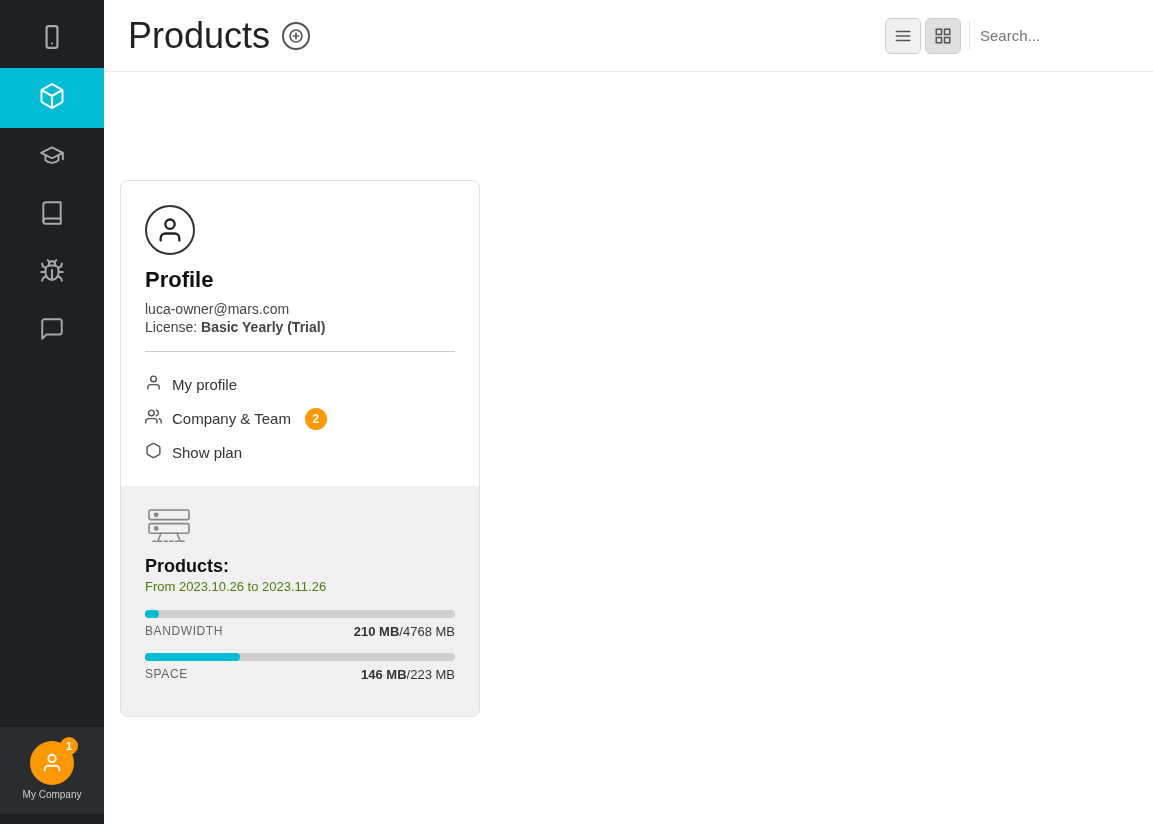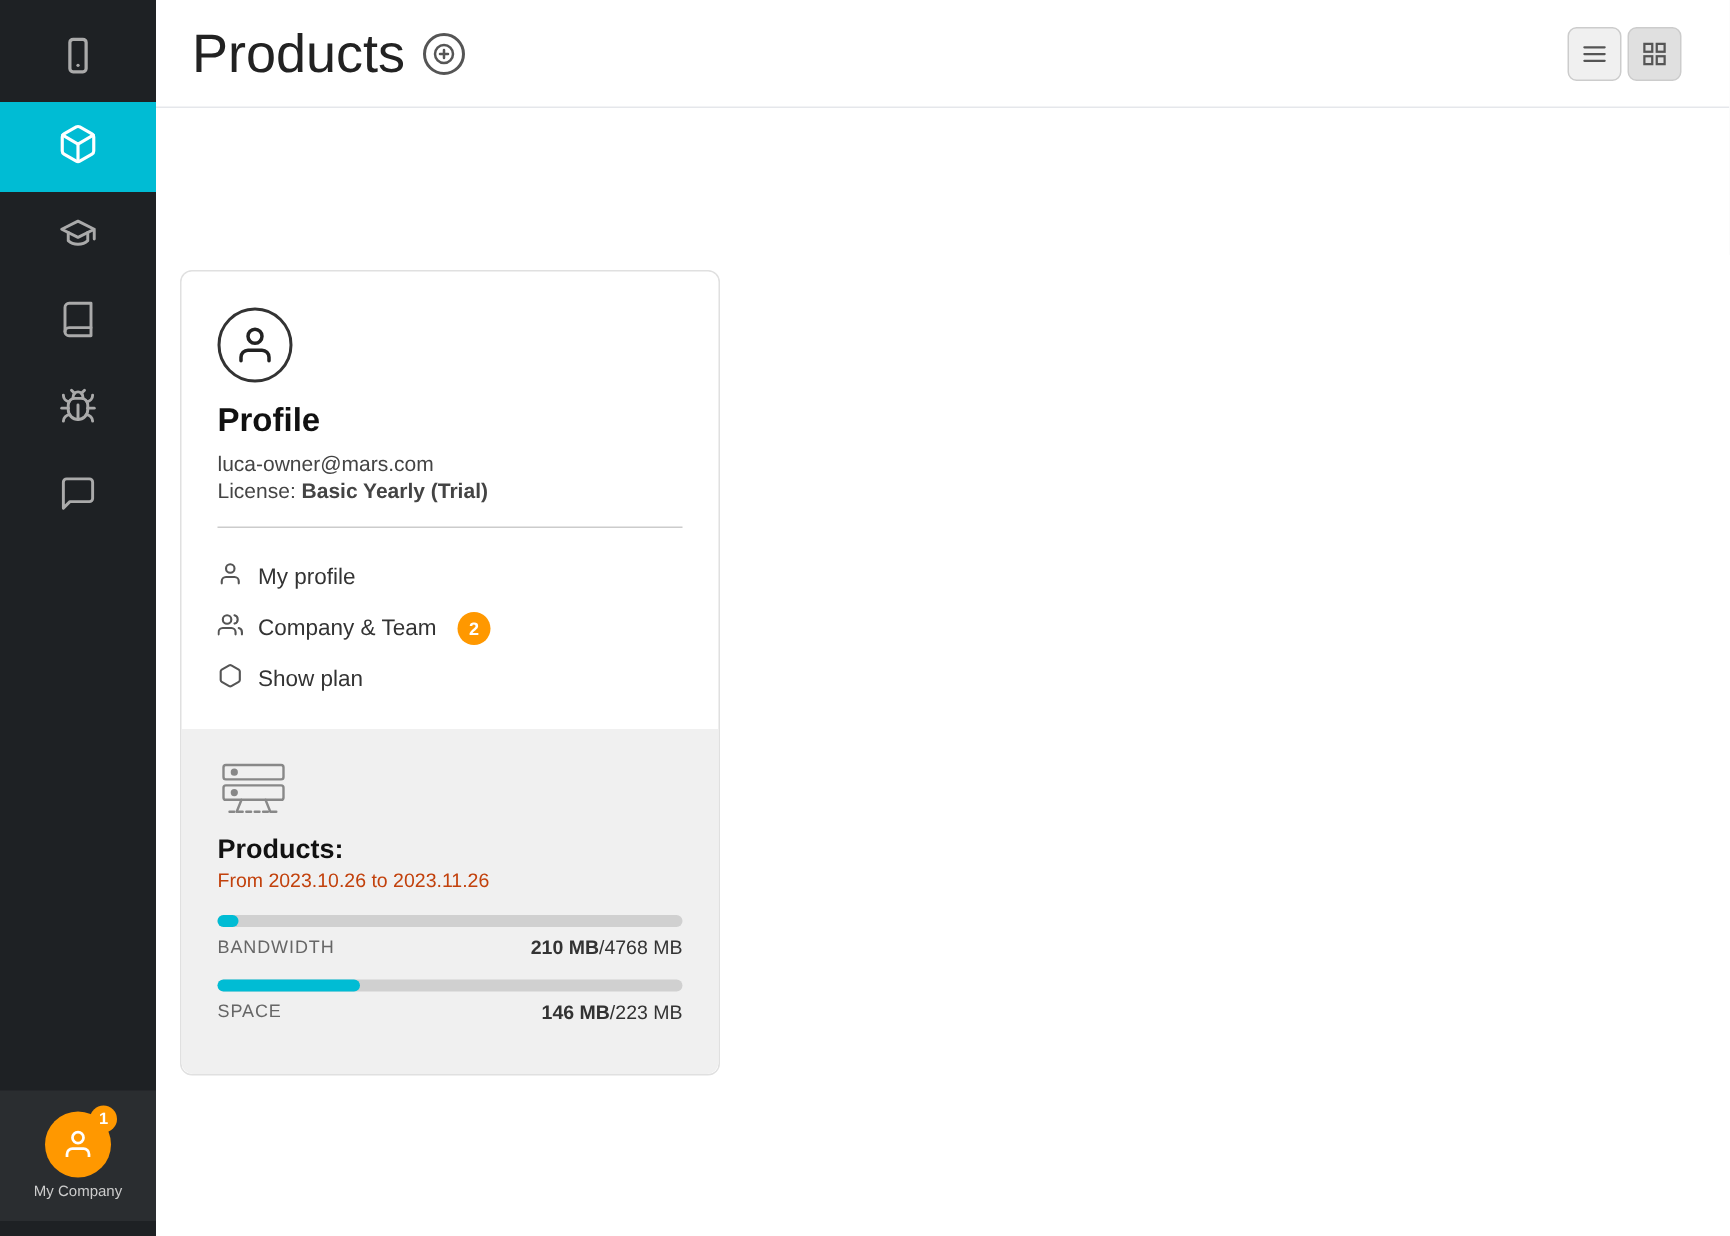--- a/index.html
+++ b/index.html
@@ -257,21 +257,21 @@
       align-items: center;
     }
     .resources-title {
       font-size: 18px;
       font-weight: 700;
       color: #111;
       margin-bottom: 2px;
     }
     .resources-dates {
       font-size: 13px;
-      color: #c2410c;
+      color: #4d7c0f;
       margin-bottom: 16px;
     }
     .resource-row {
       margin-bottom: 14px;
     }
     .resource-bar-bg {
       height: 8px;
       background: #d0d0d0;
       border-radius: 4px;
       margin-bottom: 6px;
@@ -409,20 +409,21 @@
       </button>
       <button class="view-btn active">
         <svg width="18" height="18" viewBox="0 0 24 24" fill="none" stroke="#555" stroke-width="2" stroke-linecap="round">
           <rect x="3" y="3" width="7" height="7"></rect>
           <rect x="14" y="3" width="7" height="7"></rect>
           <rect x="3" y="14" width="7" height="7"></rect>
           <rect x="14" y="14" width="7" height="7"></rect>
         </svg>
       </button>
     </div>
+    <input class="search-input" type="text" placeholder="Search..." style="">
   </header>
 
   <div class="content">
 
     <div class="profile-card">
 
       <div class="profile-avatar-icon">
         <svg class="server-svg" width="28" height="28" viewBox="0 0 24 24" fill="none" stroke="#222" stroke-width="2" stroke-linecap="round" stroke-linejoin="round">
           <path d="M20 21v-2a4 4 0 0 0-4-4H8a4 4 0 0 0-4 4v2"></path>
           <circle cx="12" cy="7" r="4"></circle>

